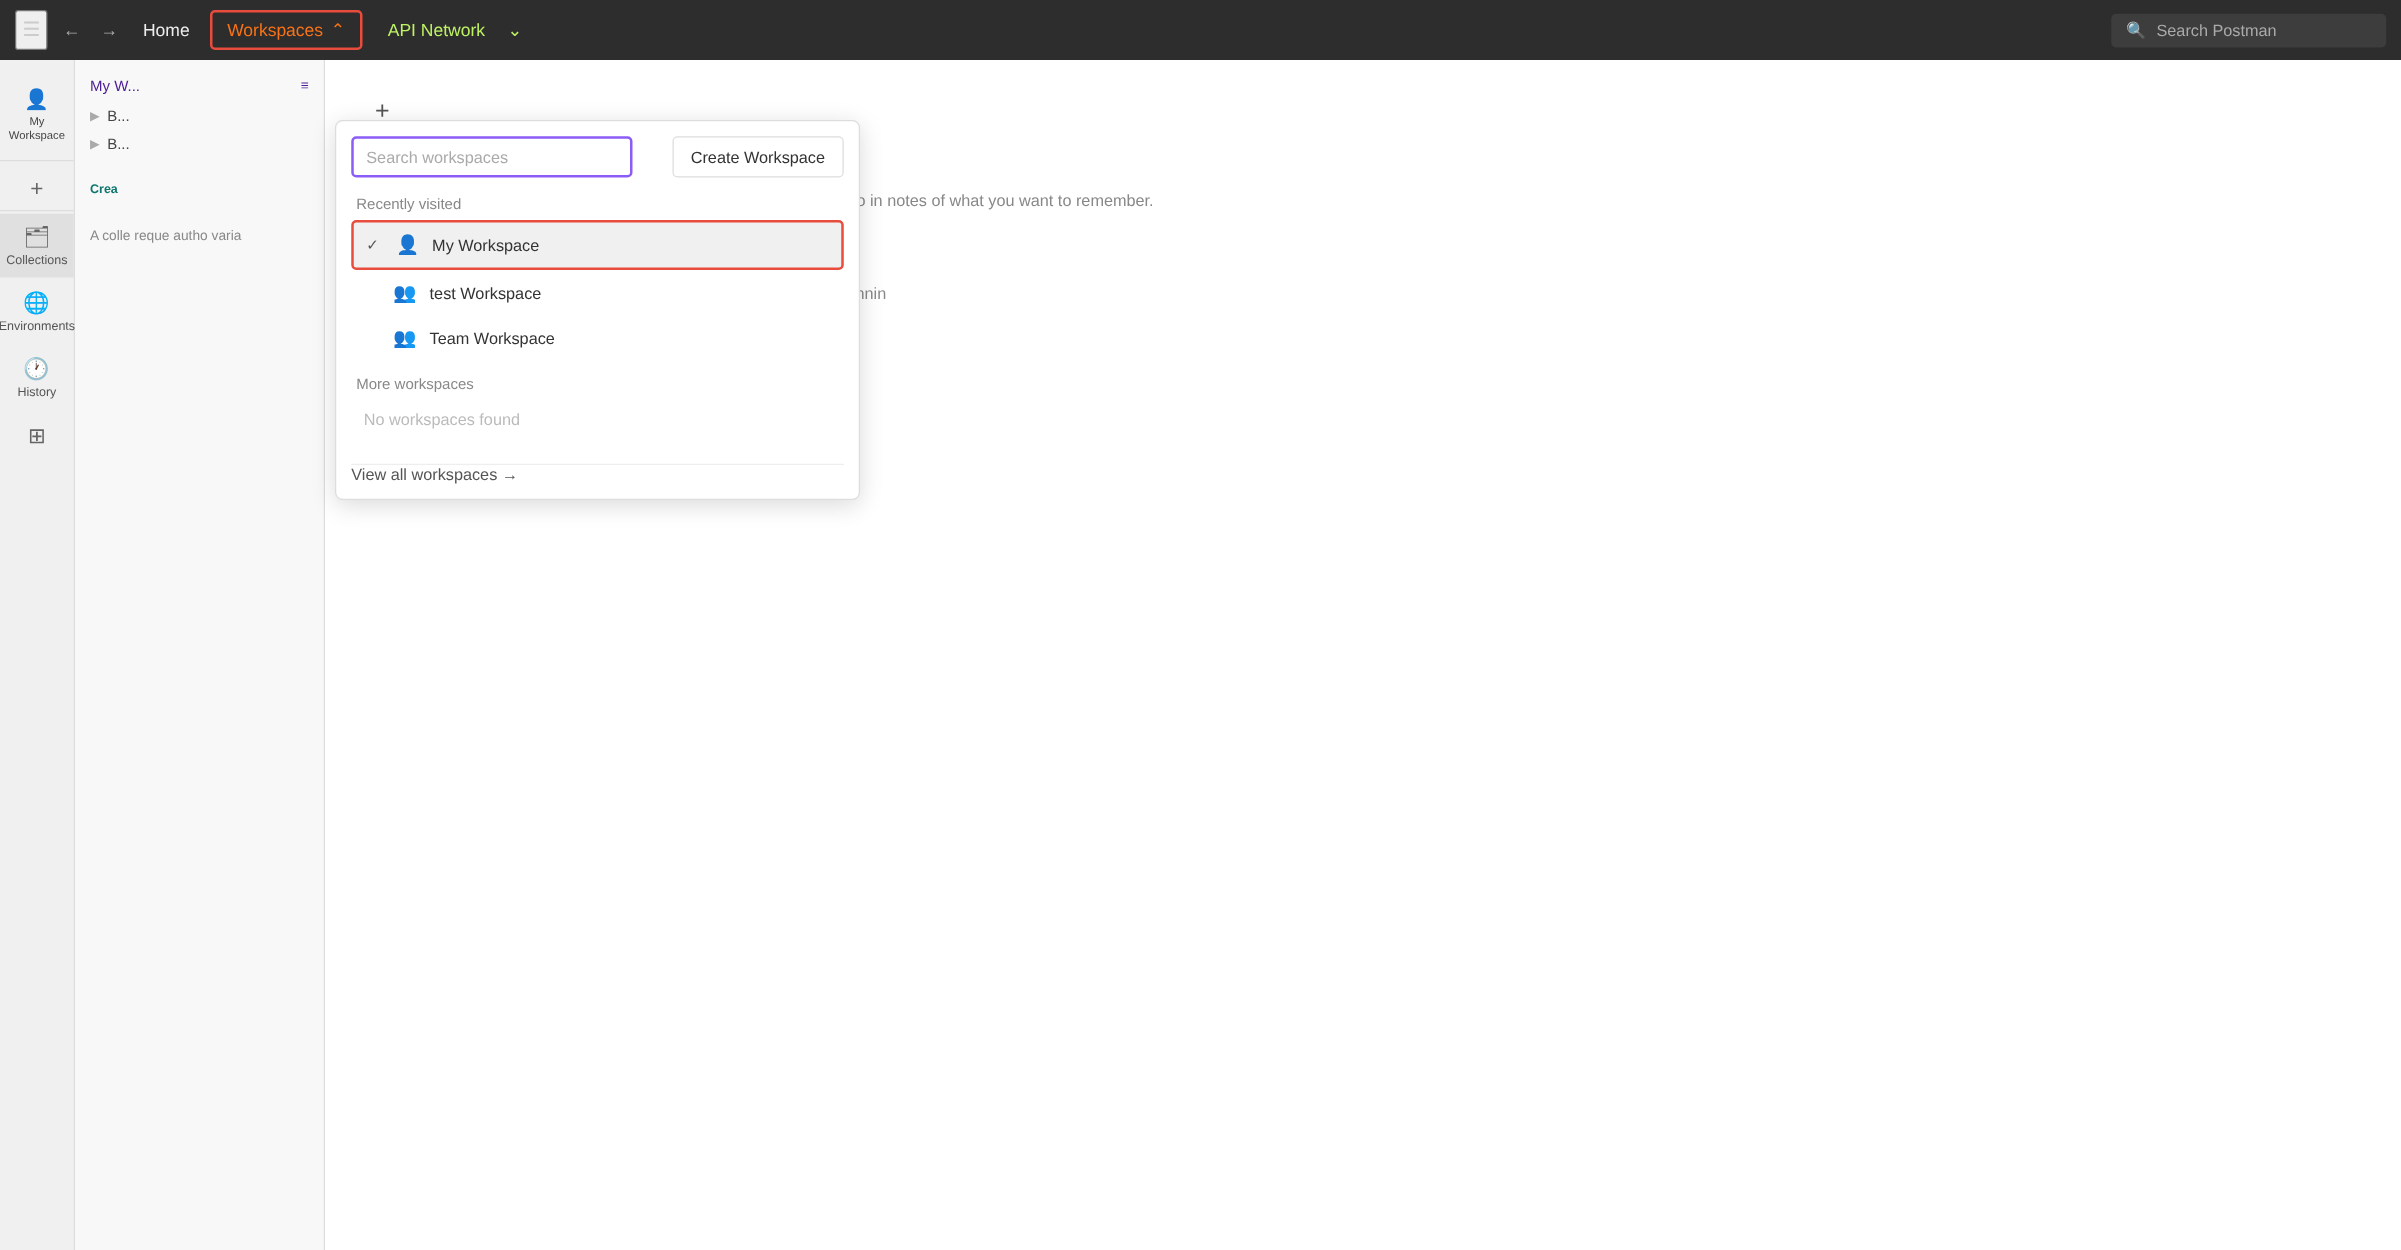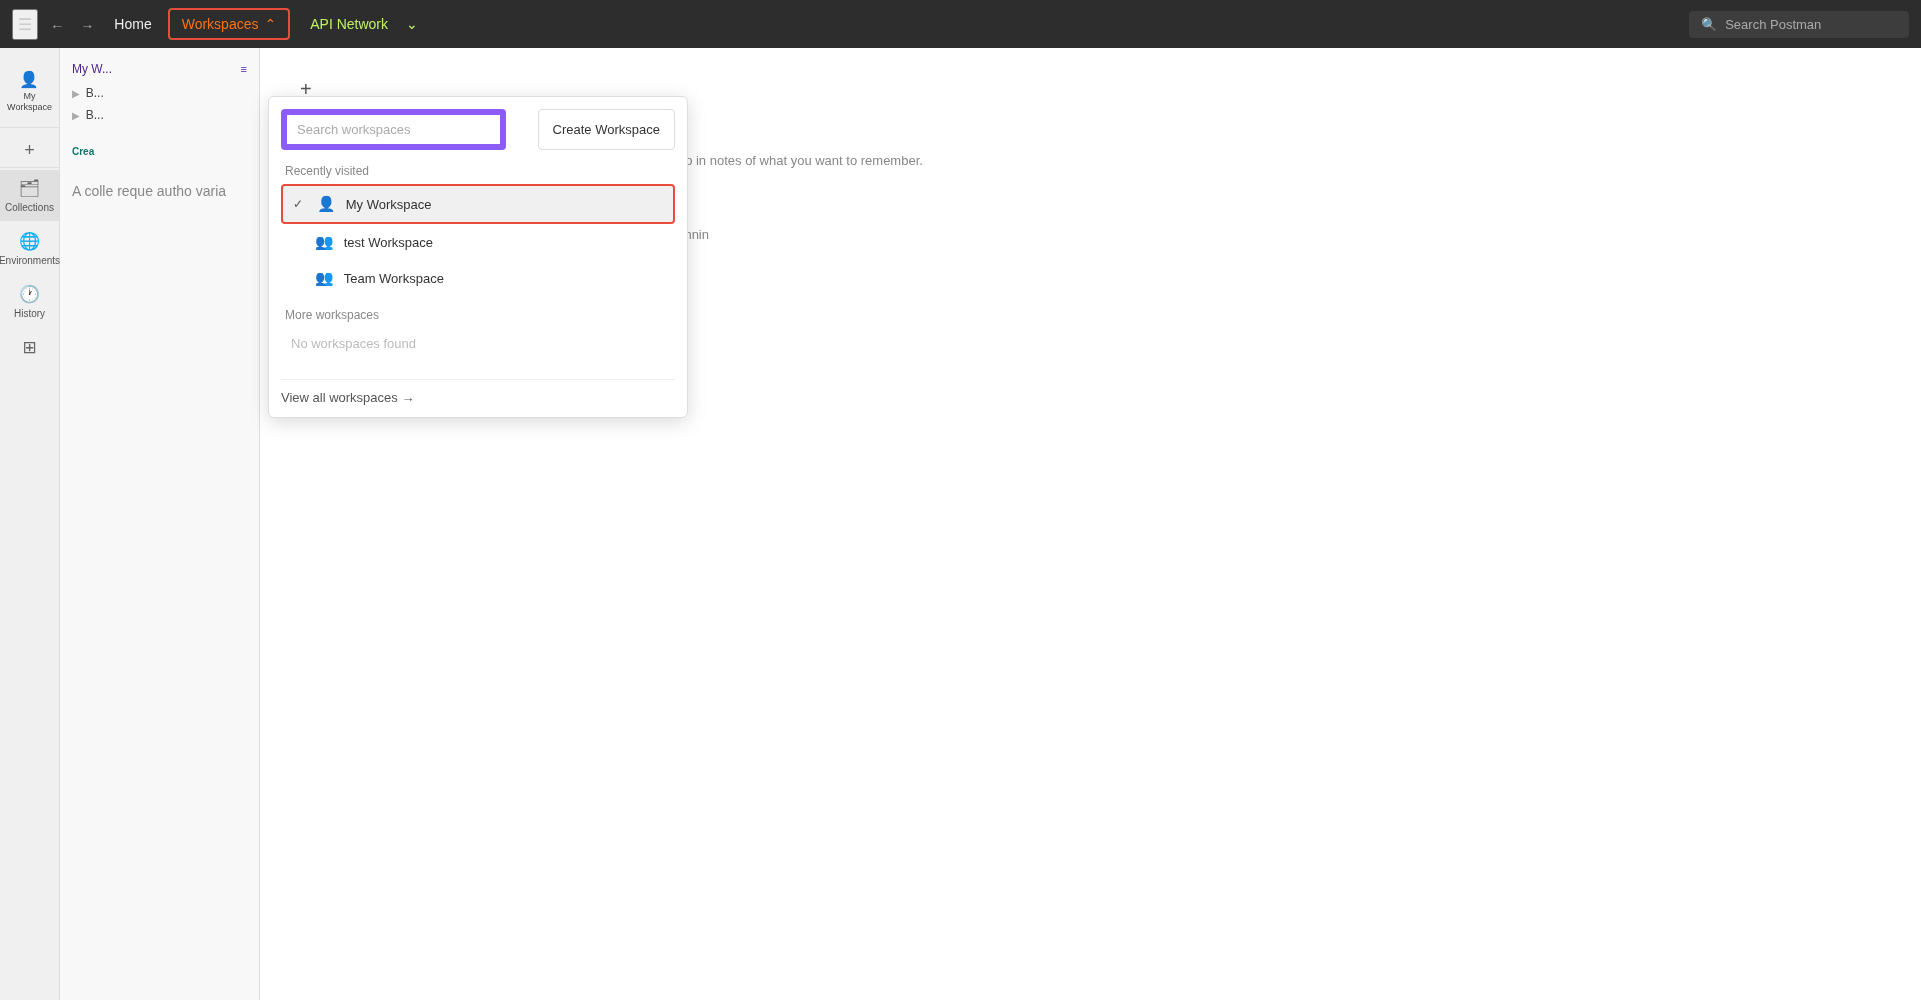--- a/index.html
+++ b/index.html
@@ -59,42 +59,42 @@
     .explore-link { color: #0070f3; font-size: 13px; cursor: pointer; text-decoration: none; }
 
     
     .dropdown-overlay {
       position: absolute; top: 48px; left: 208px; width: 420px;
       background: #fff; border: 1px solid #ddd; border-radius: 6px;
       box-shadow: 0 4px 20px rgba(0,0,0,0.15); z-index: 200; padding: 12px;
     }
     .dropdown-top { display: flex; gap: 8px; margin-bottom: 14px; }
     .dropdown-search-input {
-      flex: 1; padding: 7px 10px; border: 6px solid #8b5cf6; border-radius: 4px;
+      flex: 1; padding: 7px 10px; border: 2px solid #8b5cf6; border-radius: 4px;
       font-size: 13px; outline: none; color: #333;
     }
     .dropdown-search-input::placeholder { color: #aaa; }
     .dropdown-create-btn {
       padding: 7px 14px; background: #fff; border: 1px solid #ddd; border-radius: 4px;
       font-size: 13px; color: #333; cursor: pointer; white-space: nowrap; margin-left: 24px;
     }
     .dropdown-section-label { font-size: 12px; color: #888; font-weight: 400; margin-bottom: 6px; padding: 0 4px; }
     .dropdown-item {
       display: flex; align-items: center; padding: 9px 10px; border-radius: 4px;
       cursor: pointer; gap: 10px; font-size: 13px; color: #333;
     }
     .dropdown-item.active {
       background: #f0f0f0; border: 2px solid #e74c3c; border-radius: 4px;
     }
     .dropdown-item .check-icon { font-size: 12px; color: #555; width: 14px; }
     .dropdown-item .person-icon { font-size: 15px; color: #666; }
     .dropdown-item .item-label { font-size: 13px; color: #333; }
     .dropdown-more-label { font-size: 12px; color: #888; font-weight: 500; margin: 12px 0 6px; padding: 0 4px; }
     .dropdown-no-results { font-size: 13px; color: #bbb; padding: 8px 10px; }
-    .dropdown-footer { margin-top: 20px; padding-top: 10px; border-top: 1px solid #eee; }
+    .dropdown-footer { margin-top: 20px; border-top: 1px solid #eee; }
     .dropdown-footer a { font-size: 13px; color: #555; cursor: pointer; text-decoration: none; display: flex; align-items: center; gap: 4px; }
 
     
     .content-area { display: flex; height: 100%; }
 
     
     .plus-btn { position: absolute; top: 10px; left: 640px; background: none; border: none; font-size: 20px; color: #555; cursor: pointer; }
   </style>
 </head>
 <body>
@@ -161,21 +161,21 @@
       <div class="sub-sidebar-row">
         <span style="font-size:10px; color:#aaa;">▶</span>
         <span>B...</span>
       </div>
       <div class="sub-sidebar-row">
         <span style="font-size:10px; color:#aaa;">▶</span>
         <span>B...</span>
       </div>
       <div style="padding: 20px 12px;">
         <div style="font-size:10px;font-weight:600;color:#0f766e;margin-bottom:24px;">Crea</div>
-        <div style="font-size:14px;color:#888;line-height:1.5;">A colle
+        <div style="font-size:11px;color:#888;line-height:1.5;">A colle
 reque
 autho
 varia</div>
       </div>
     </div>
 
     <div class="main-content">
       
       <button class="plus-btn" style="position:relative;left:auto;top:auto;margin-bottom:20px;">+</button>
 

